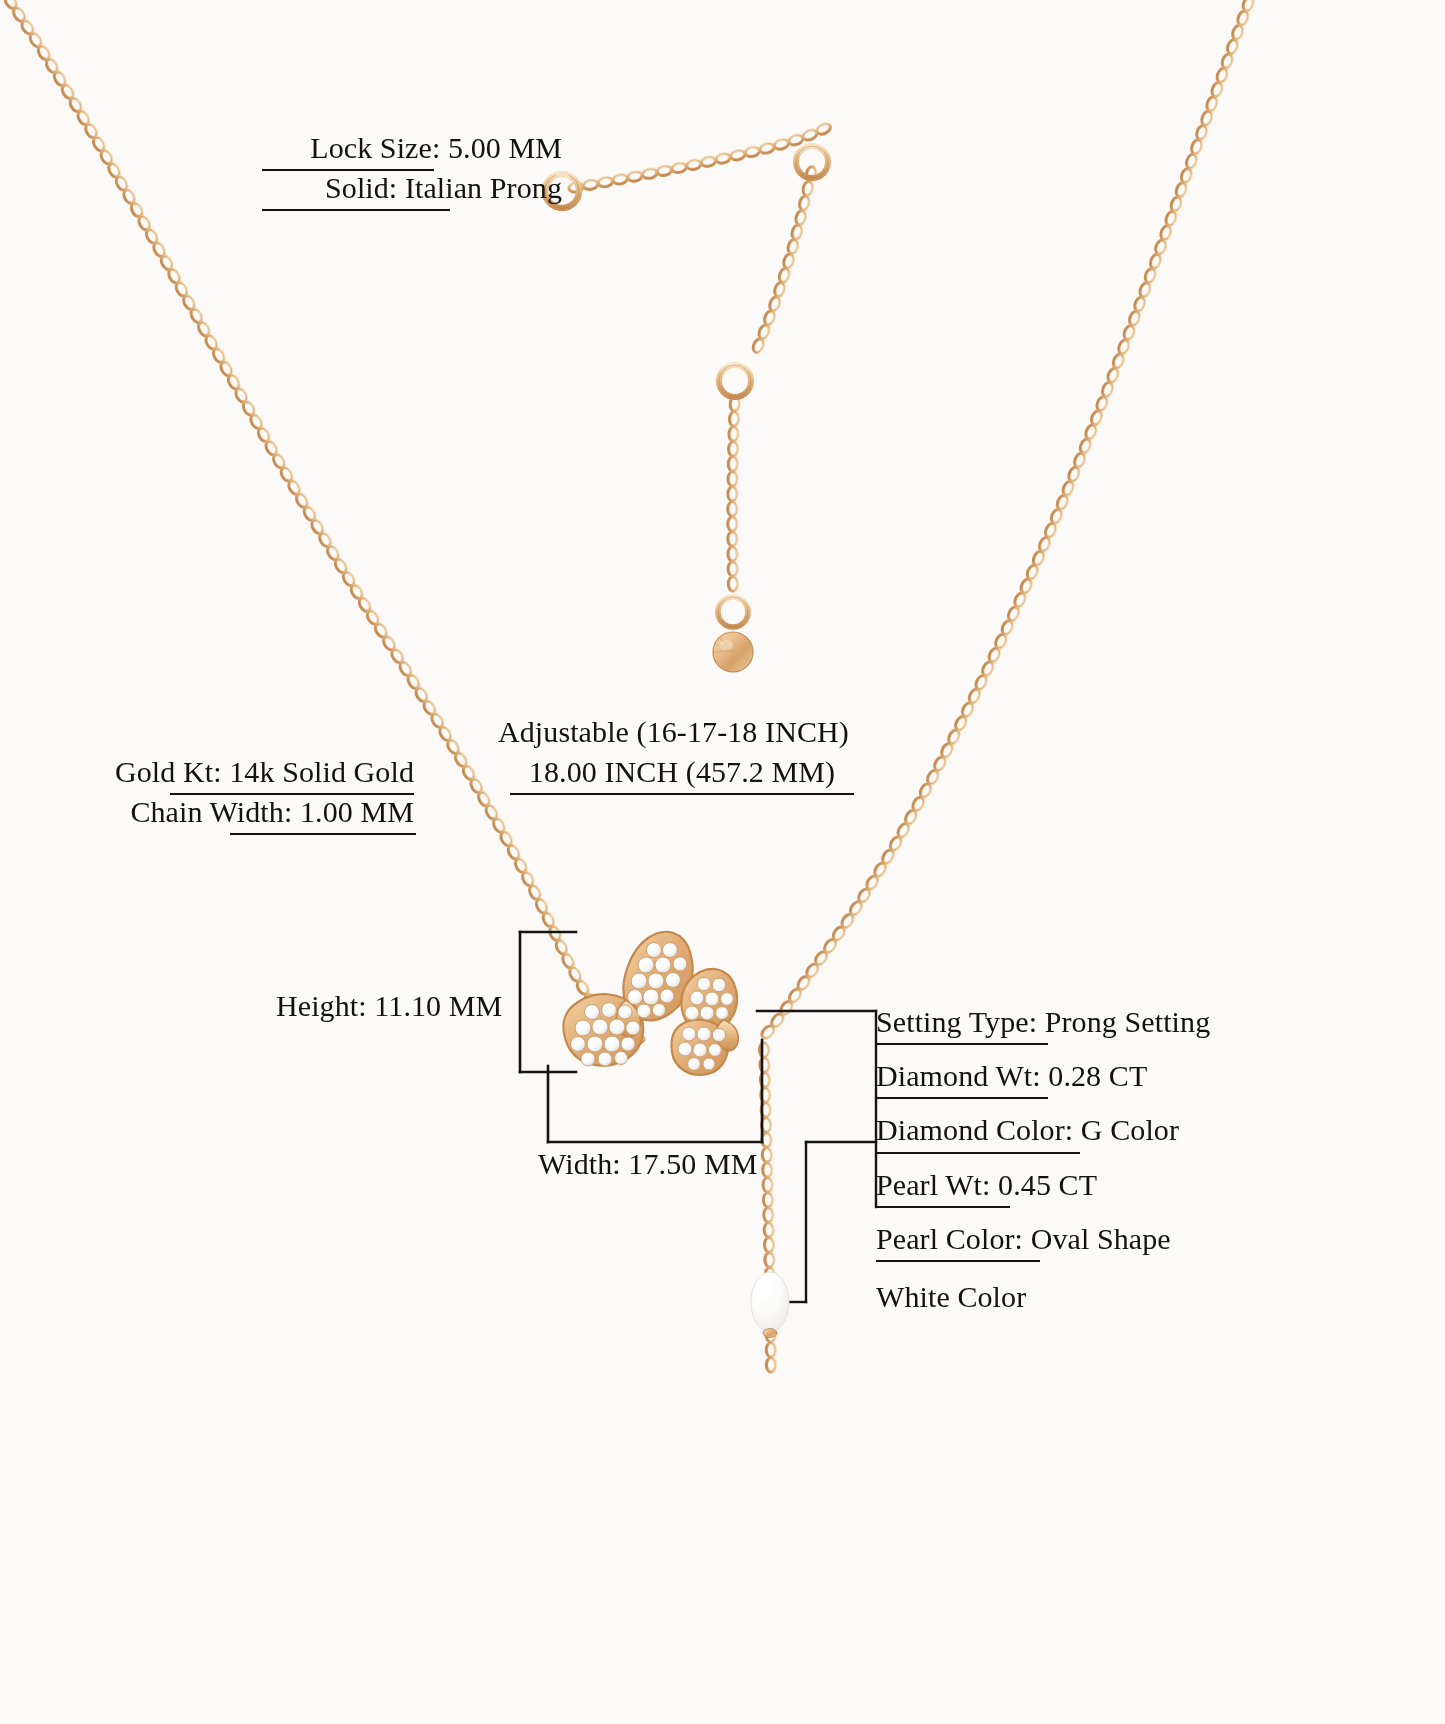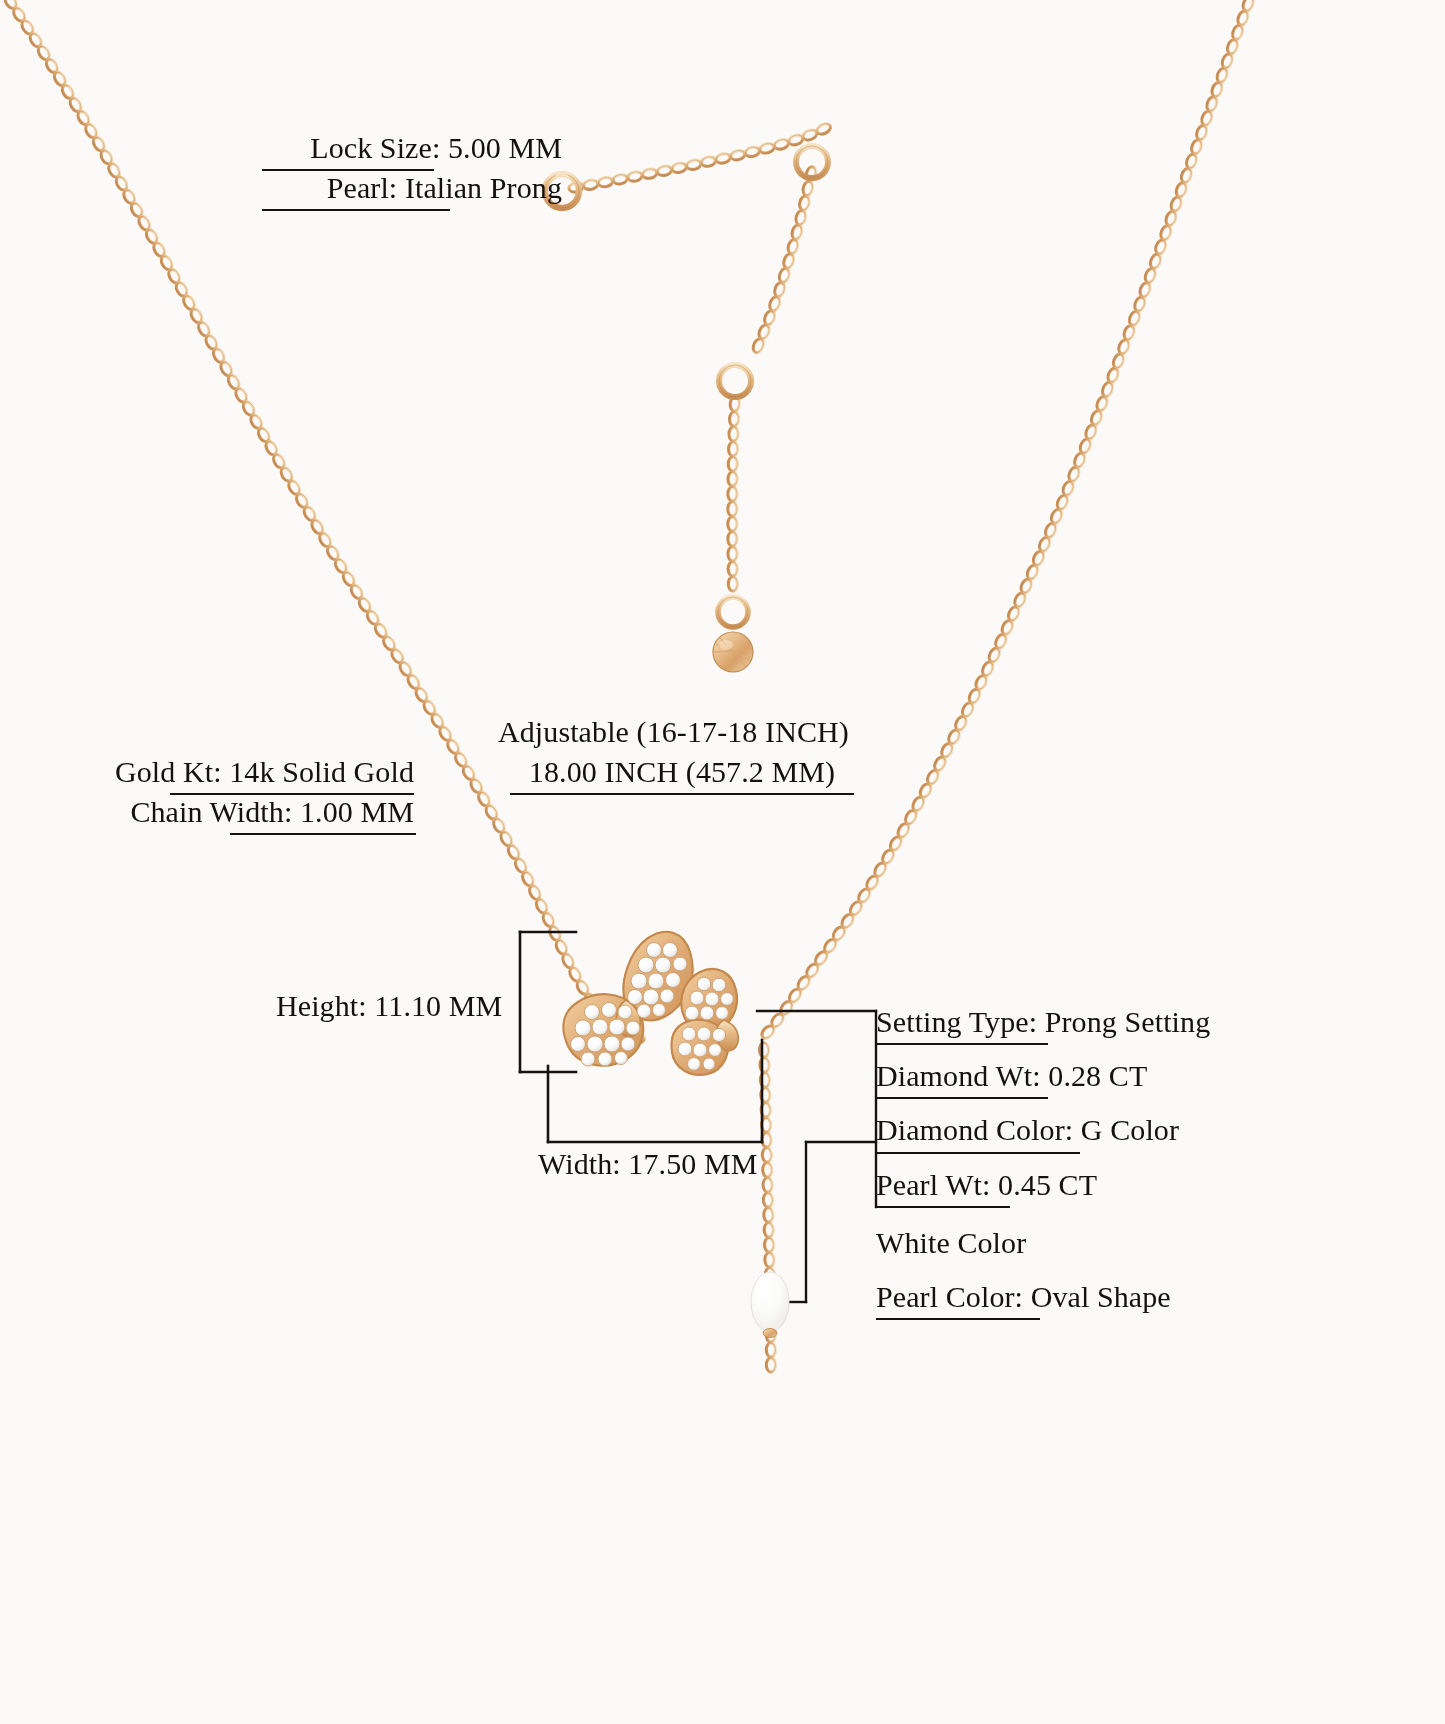--- a/index.html
+++ b/index.html
@@ -479,21 +479,21 @@
     </g>
   </svg>
 
   <div class="anno ralign" id="grp-lock">
     <div class="row">
       <span class="lbl">Lock Size: </span>
       <span class="val">5.00 MM</span>
       <span class="rule u-lock1"></span>
     </div>
     <div class="row">
-      <span class="lbl">Pearl: </span>
+      <span class="lbl">Solid: </span>
       <span class="val">Italian Prong</span>
       <span class="rule u-lock2"></span>
     </div>
   </div>
 
   <div class="anno ralign" id="grp-gold">
     <div class="row">
       <span class="lbl">Gold Kt: </span>
       <span class="val">14k Solid Gold</span>
       <span class="rule" style="left:118px;width:244px;"></span>
@@ -548,24 +548,24 @@
       <span class="val">G Color</span>
       <span class="rule" style="left:0;width:204px;"></span>
     </div>
 
     <div class="row">
       <span class="lbl">Pearl Wt: </span>
       <span class="val">0.45 CT</span>
       <span class="rule" style="left:0;width:134px;"></span>
     </div>
 
-    <div class="row plain">
-      <span class="lbl">White Color</span>
-    </div>
-
     <div class="row">
       <span class="lbl">Pearl Color: </span>
       <span class="val">Oval Shape</span>
       <span class="rule" style="left:0;width:164px;"></span>
     </div>
+
+    <div class="row plain">
+      <span class="lbl">White Color</span>
+    </div>
   </div>
 
 </div>
 
 </body></html>

